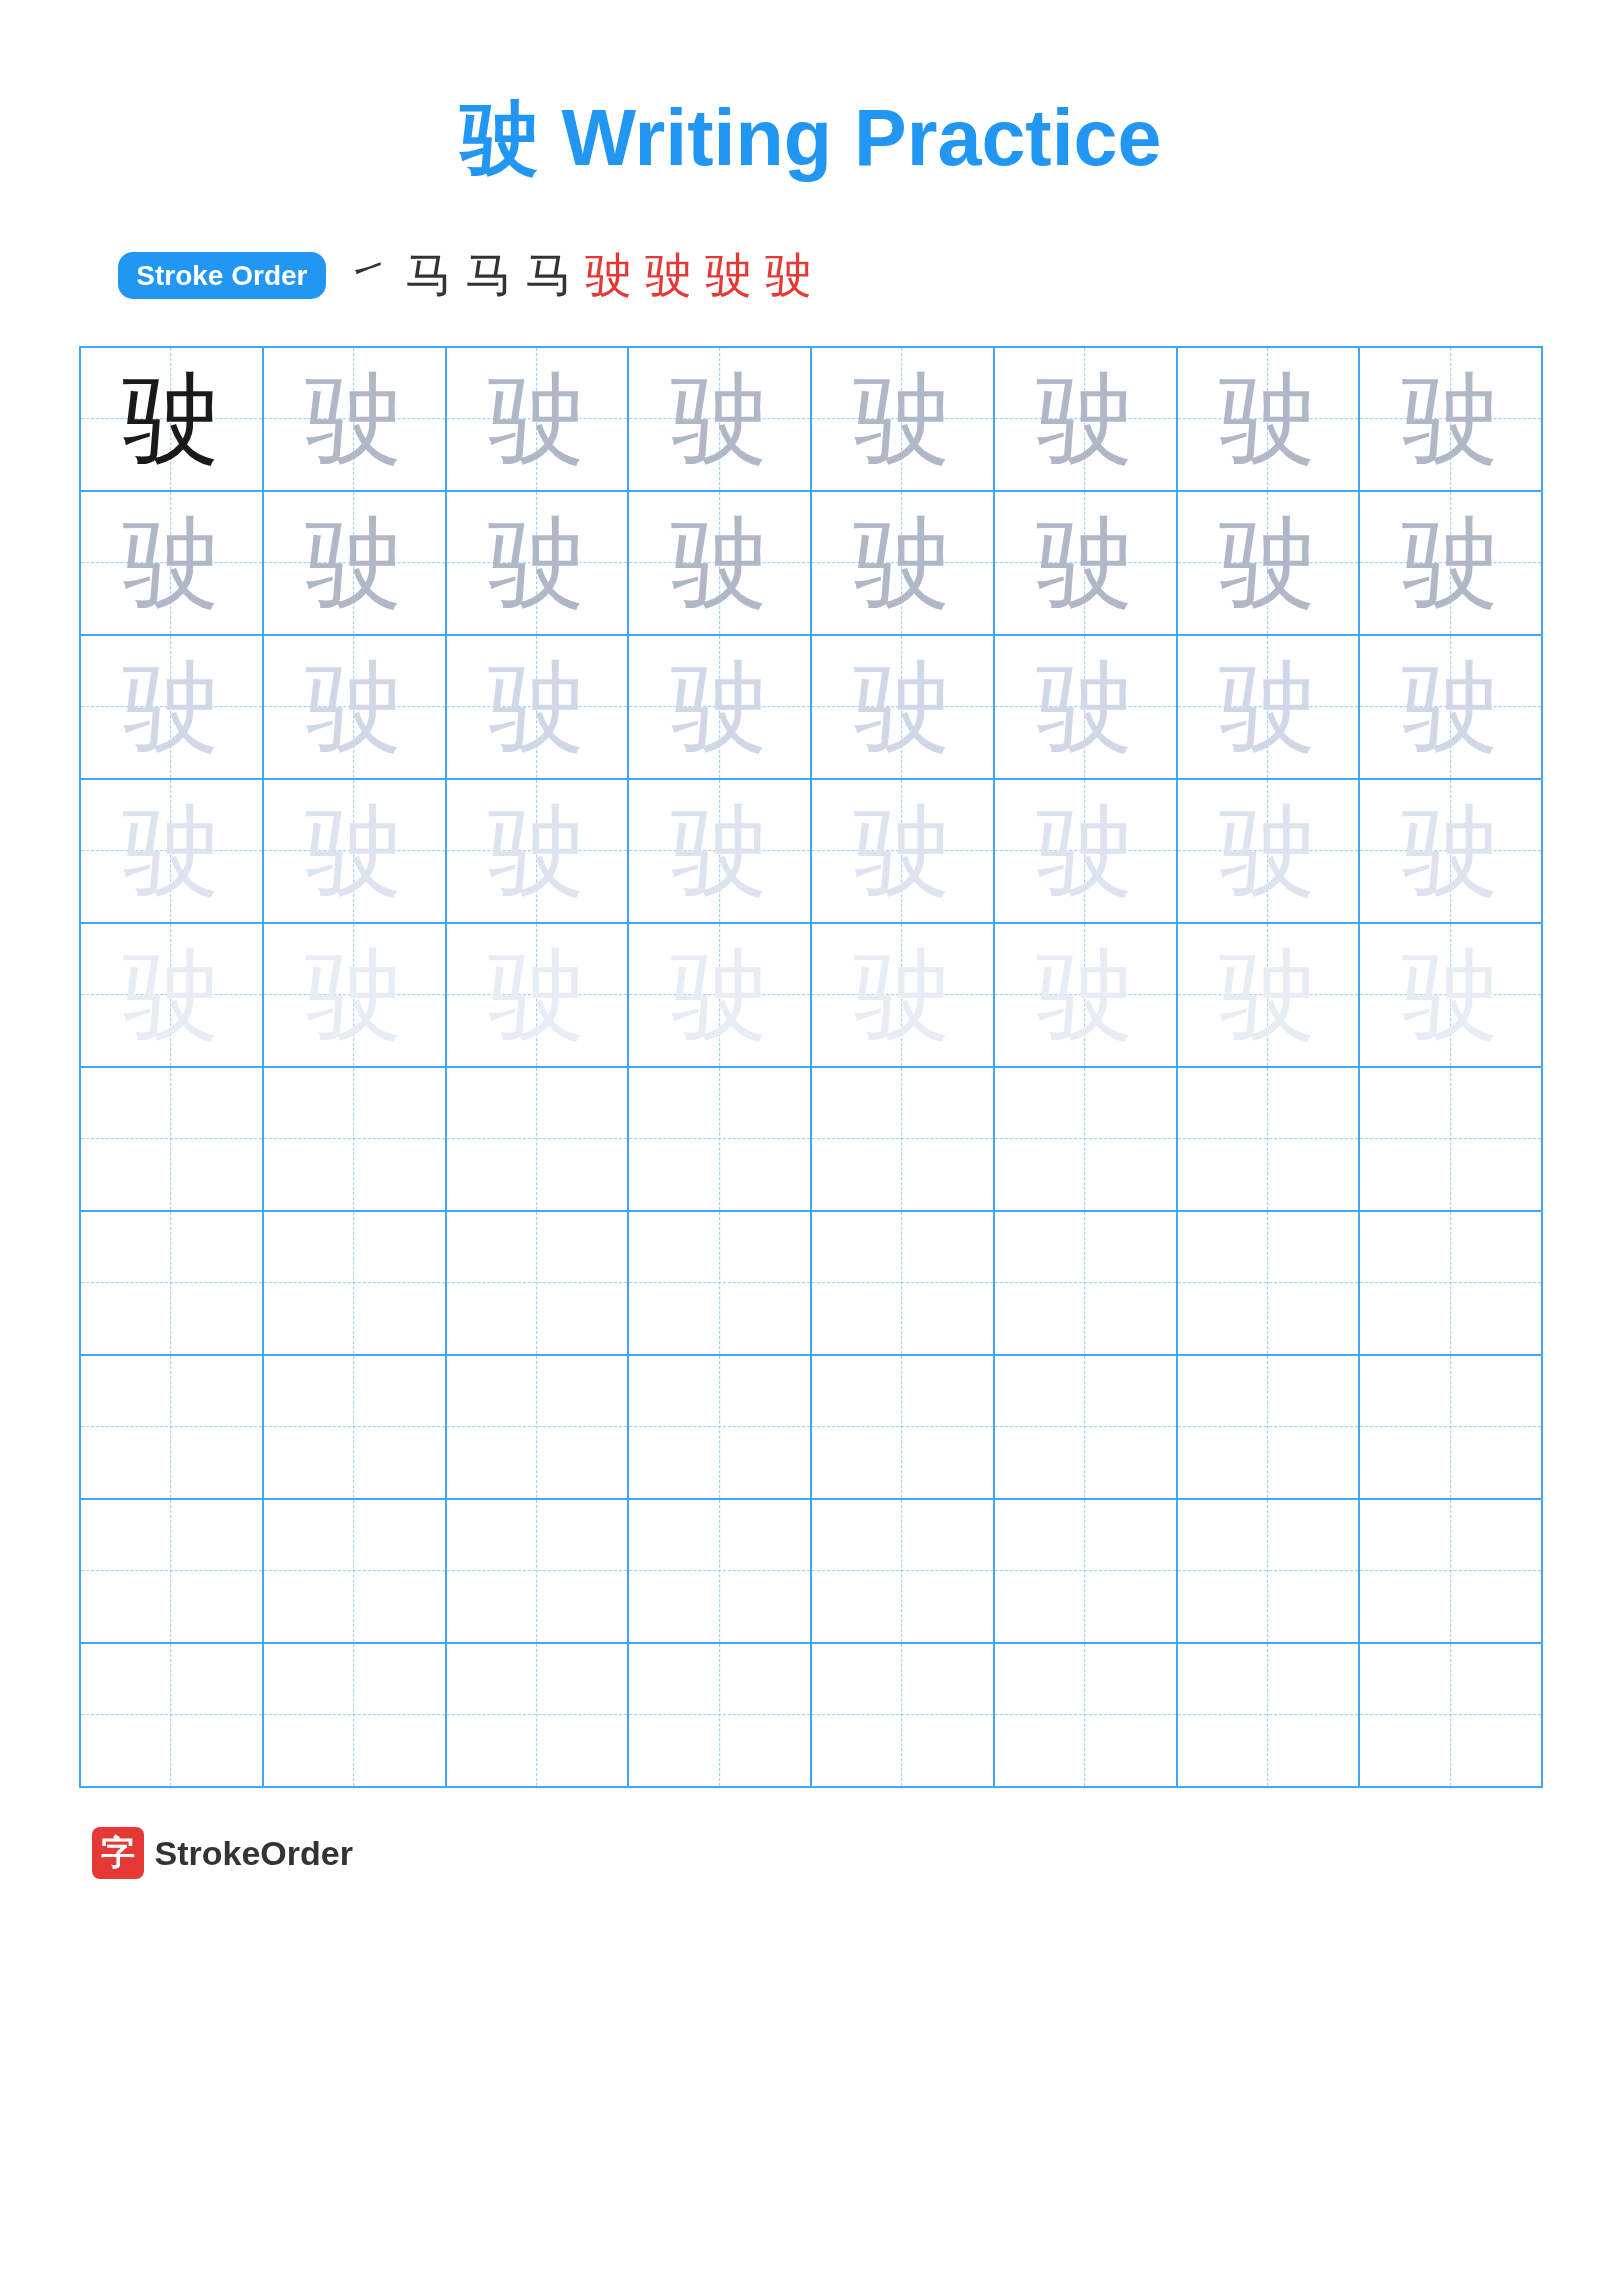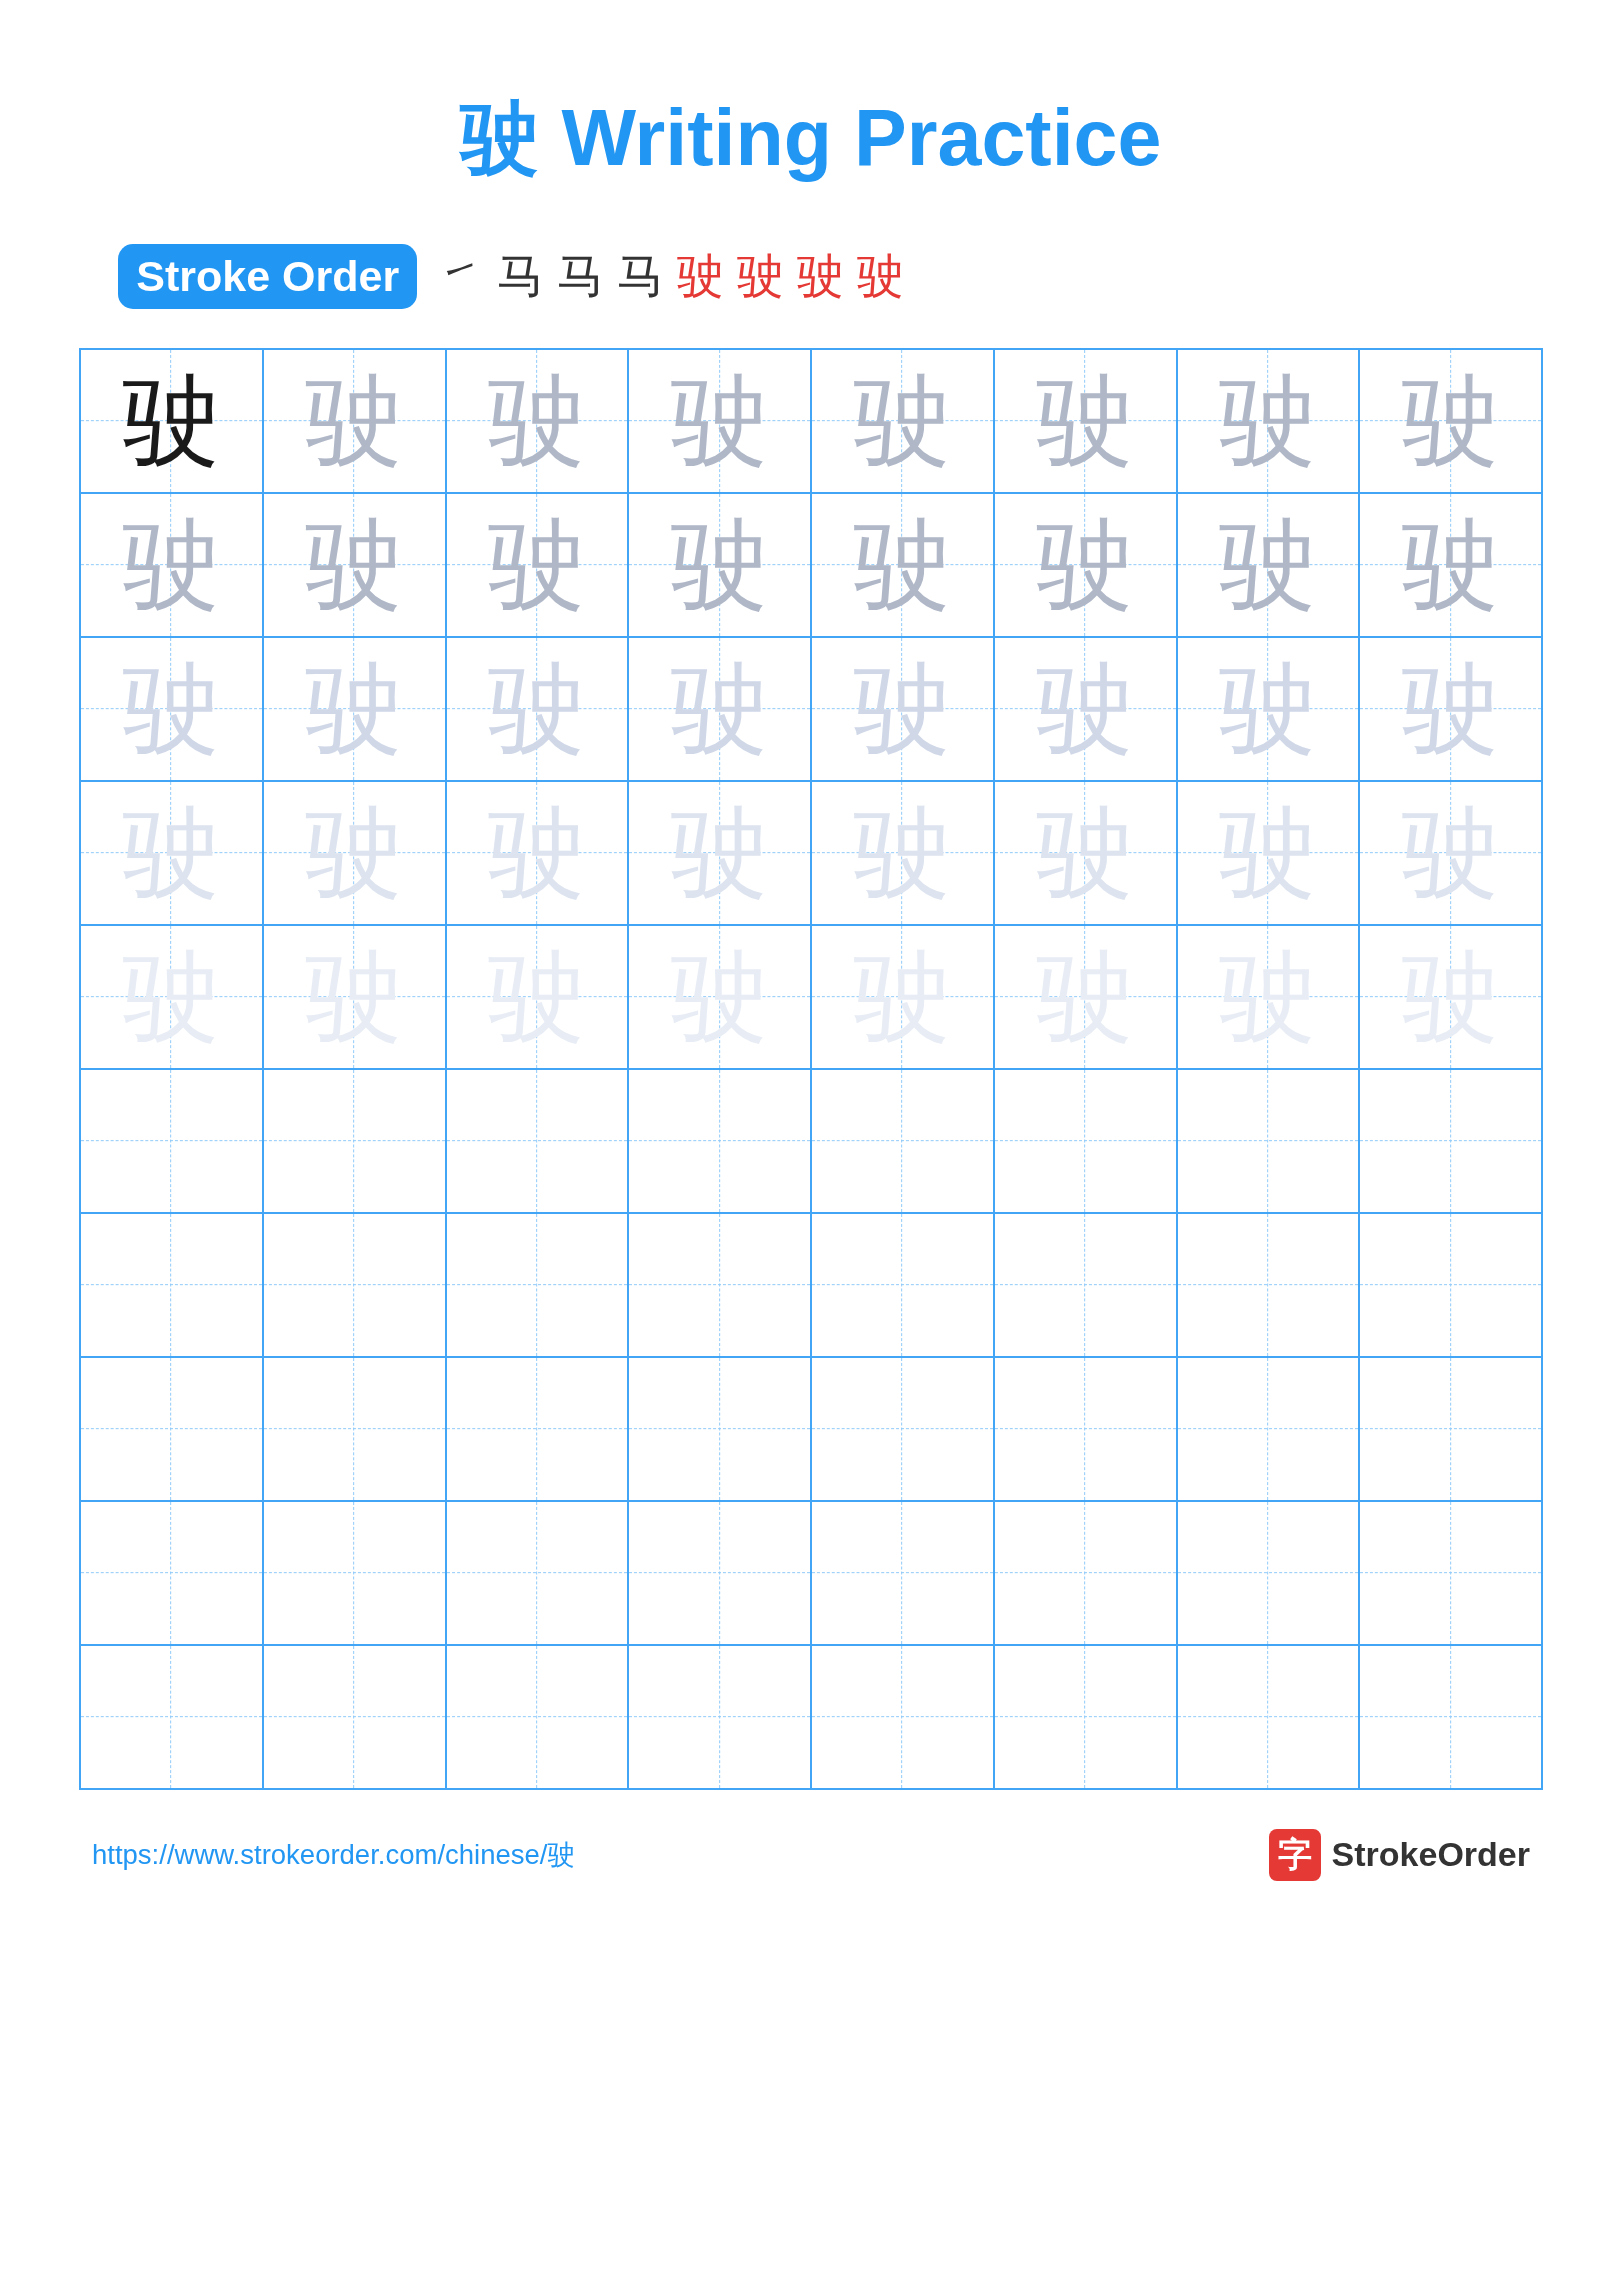--- a/index.html
+++ b/index.html
@@ -30,21 +30,21 @@
       align-items: center;
       gap: 19.6px;
       margin-bottom: 39px;
       align-self: flex-start;
       margin-left: 39px;
     }
 
     .stroke-order-badge {
       background: #2196F3;
       color: white;
-      font-size: 43px;
+      font-size: 28px;
       font-family: sans-serif;
       font-weight: bold;
       padding: 7.9px 18.3px;
       border-radius: 15px;
     }
 
     .stroke-sequence {
       display: flex;
       align-items: center;
       gap: 13px;
@@ -352,19 +352,18 @@
   <div class="grid-cell"></div>
   <div class="grid-cell"></div>
   <div class="grid-cell"></div>
   <div class="grid-cell"></div>
   <div class="grid-cell"></div>
   <div class="grid-cell"></div>
 
 </div>
 
 <div class="footer">
-  <span class="footer-url">https://www.strokeorder.com/chinese/驶</span>
   <div class="footer-logo">
     <div class="logo-icon">字</div>
     <span>StrokeOrder</span>
   </div>
 </div>
 
 
 </body></html>

